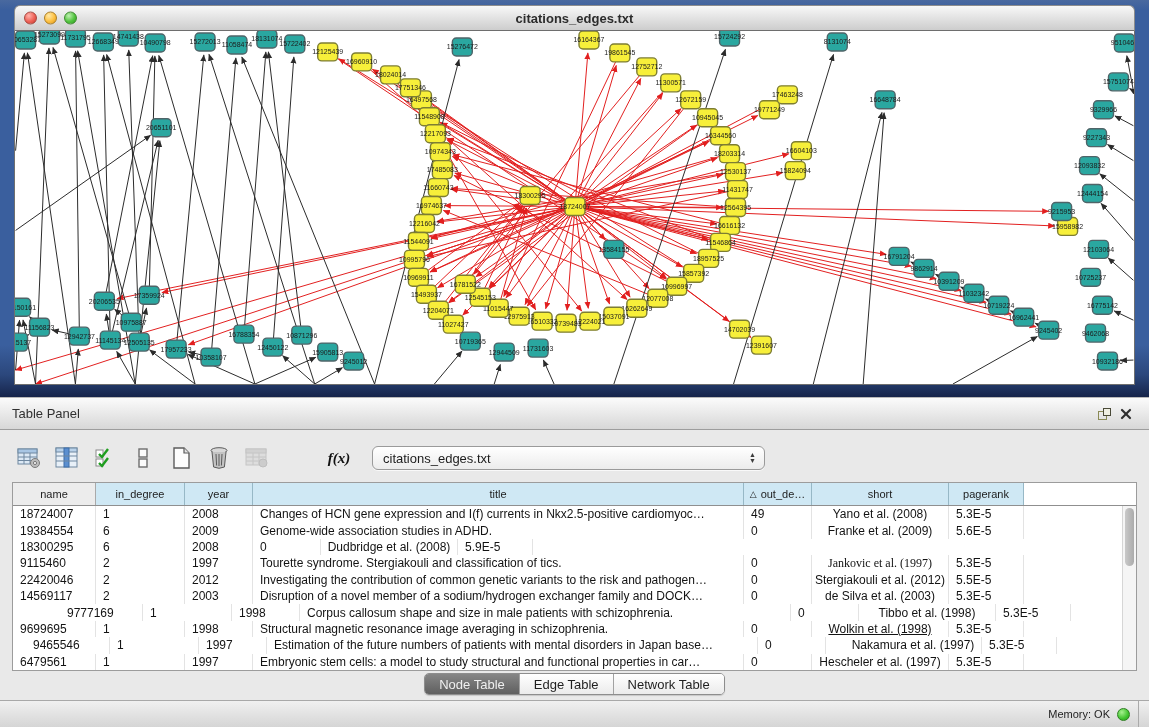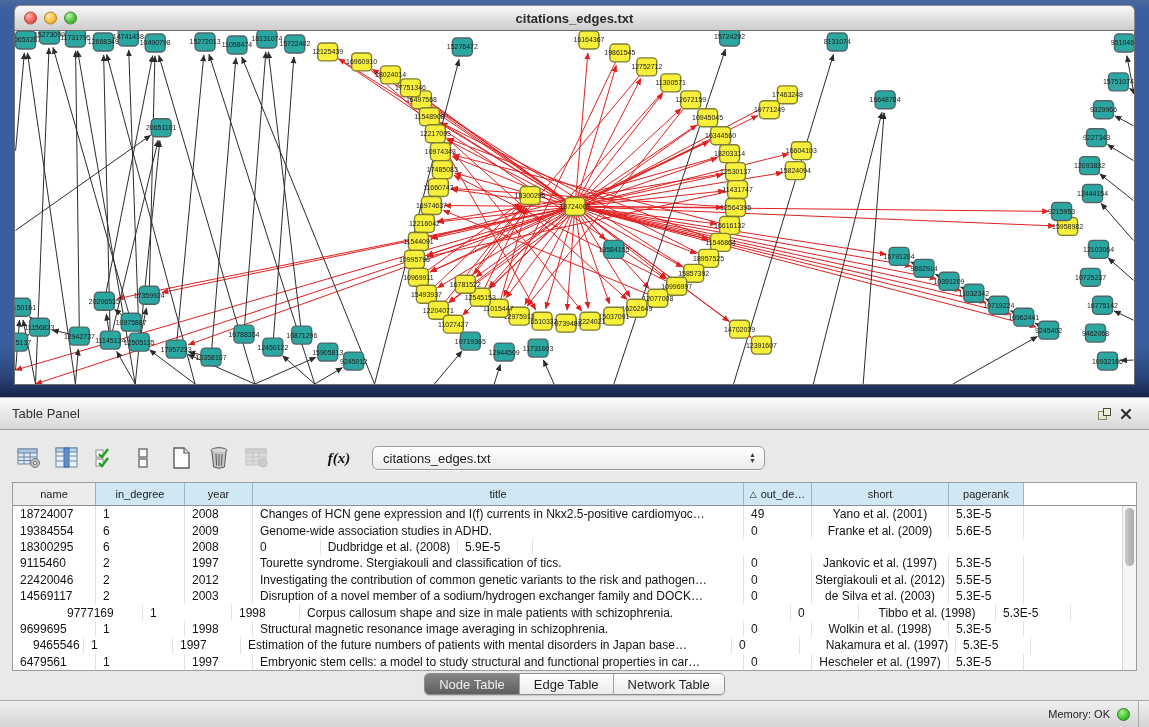--- a/index.html
+++ b/index.html
@@ -804,21 +804,21 @@
           </div>
           <div class="th-fill"></div>
         </div>
       <div class="tbody">
           <div class="trow">
             <div class="td" style="width: 83px;">18724007</div>
             <div class="td" style="width: 89px;">1</div>
             <div class="td" style="width: 68px;">2008</div>
             <div class="td" style="width: 491px;">Changes of HCN gene expression and I(f) currents in Nkx2.5-positive cardiomyoc…</div>
             <div class="td" style="width: 68px;">49</div>
-            <div class="td center" style="width: 137px;">Yano et al. (2001)</div>
+            <div class="td center" style="width: 137px;">Yano et al. (2008)</div>
             <div class="td" style="width: 75px;">5.3E-5</div>
             <div class="td-fill"></div>
           </div>
           <div class="trow">
             <div class="td" style="width: 83px;">19384554</div>
             <div class="td" style="width: 89px;">6</div>
             <div class="td" style="width: 68px;">2009</div>
             <div class="td" style="width: 491px;">Genome-wide association studies in ADHD.</div>
             <div class="td" style="width: 68px;">0</div>
             <div class="td center" style="width: 137px;">Franke et al. (2009)</div>
@@ -833,21 +833,21 @@
             <div class="td center" style="width: 137px;">Dudbridge et al. (2008)</div>
             <div class="td" style="width: 75px;">5.9E-5</div>
             <div class="td-fill"></div>
           </div>
           <div class="trow">
             <div class="td" style="width: 83px;">9115460</div>
             <div class="td" style="width: 89px;">2</div>
             <div class="td" style="width: 68px;">1997</div>
             <div class="td" style="width: 491px;">Tourette syndrome. Stergiakouli and classification of tics.</div>
             <div class="td" style="width: 68px;">0</div>
-            <div class="td center" style="width: 137px;">Jankovic et al. (1997)</div>
+            <div class="td center" style="width: 137px; font-family: Liberation Serif, serif;">Jankovic et al. (1997)</div>
             <div class="td" style="width: 75px;">5.3E-5</div>
             <div class="td-fill"></div>
           </div>
           <div class="trow">
             <div class="td" style="width: 83px;">22420046</div>
             <div class="td" style="width: 89px;">2</div>
             <div class="td" style="width: 68px;">2012</div>
             <div class="td" style="width: 491px;">Investigating the contribution of common genetic variants to the risk and pathogen…</div>
             <div class="td" style="width: 68px;">0</div>
             <div class="td center" style="width: 137px;">Stergiakouli et al. (2012)</div>
@@ -873,26 +873,26 @@
             <div class="td center" style="width: 137px;">Tibbo et al. (1998)</div>
             <div class="td" style="width: 75px;">5.3E-5</div>
             <div class="td-fill"></div>
           </div>
           <div class="trow">
             <div class="td" style="width: 83px; text-align: right;">9699695</div>
             <div class="td" style="width: 89px;">1</div>
             <div class="td" style="width: 68px;">1998</div>
             <div class="td" style="width: 491px;">Structural magnetic resonance image averaging in schizophrenia.</div>
             <div class="td" style="width: 68px;">0</div>
-            <div class="td center" style="width: 137px;">Wolkin et al. (1998)</div>
+            <div class="td center" style="width: 137px; text-decoration: underline;">Wolkin et al. (1998)</div>
             <div class="td" style="width: 75px;">5.3E-5</div>
             <div class="td-fill"></div>
           </div>
           <div class="trow">
-            <div class="td" style="width: 71px; padding-left: 20px;">9465546</div>
+            <div class="td" style="width: 97px; padding-left: 20px;">9465546</div>
             <div class="td" style="width: 89px;">1</div>
             <div class="td" style="width: 68px;">1997</div>
             <div class="td" style="width: 491px;">Estimation of the future numbers of patients with mental disorders in Japan base…</div>
             <div class="td" style="width: 68px;">0</div>
             <div class="td center" style="width: 137px; margin-left: 19px;">Nakamura et al. (1997)</div>
             <div class="td" style="width: 75px;">5.3E-5</div>
             <div class="td-fill"></div>
           </div>
           <div class="trow">
             <div class="td" style="width: 83px;">6479561</div>

